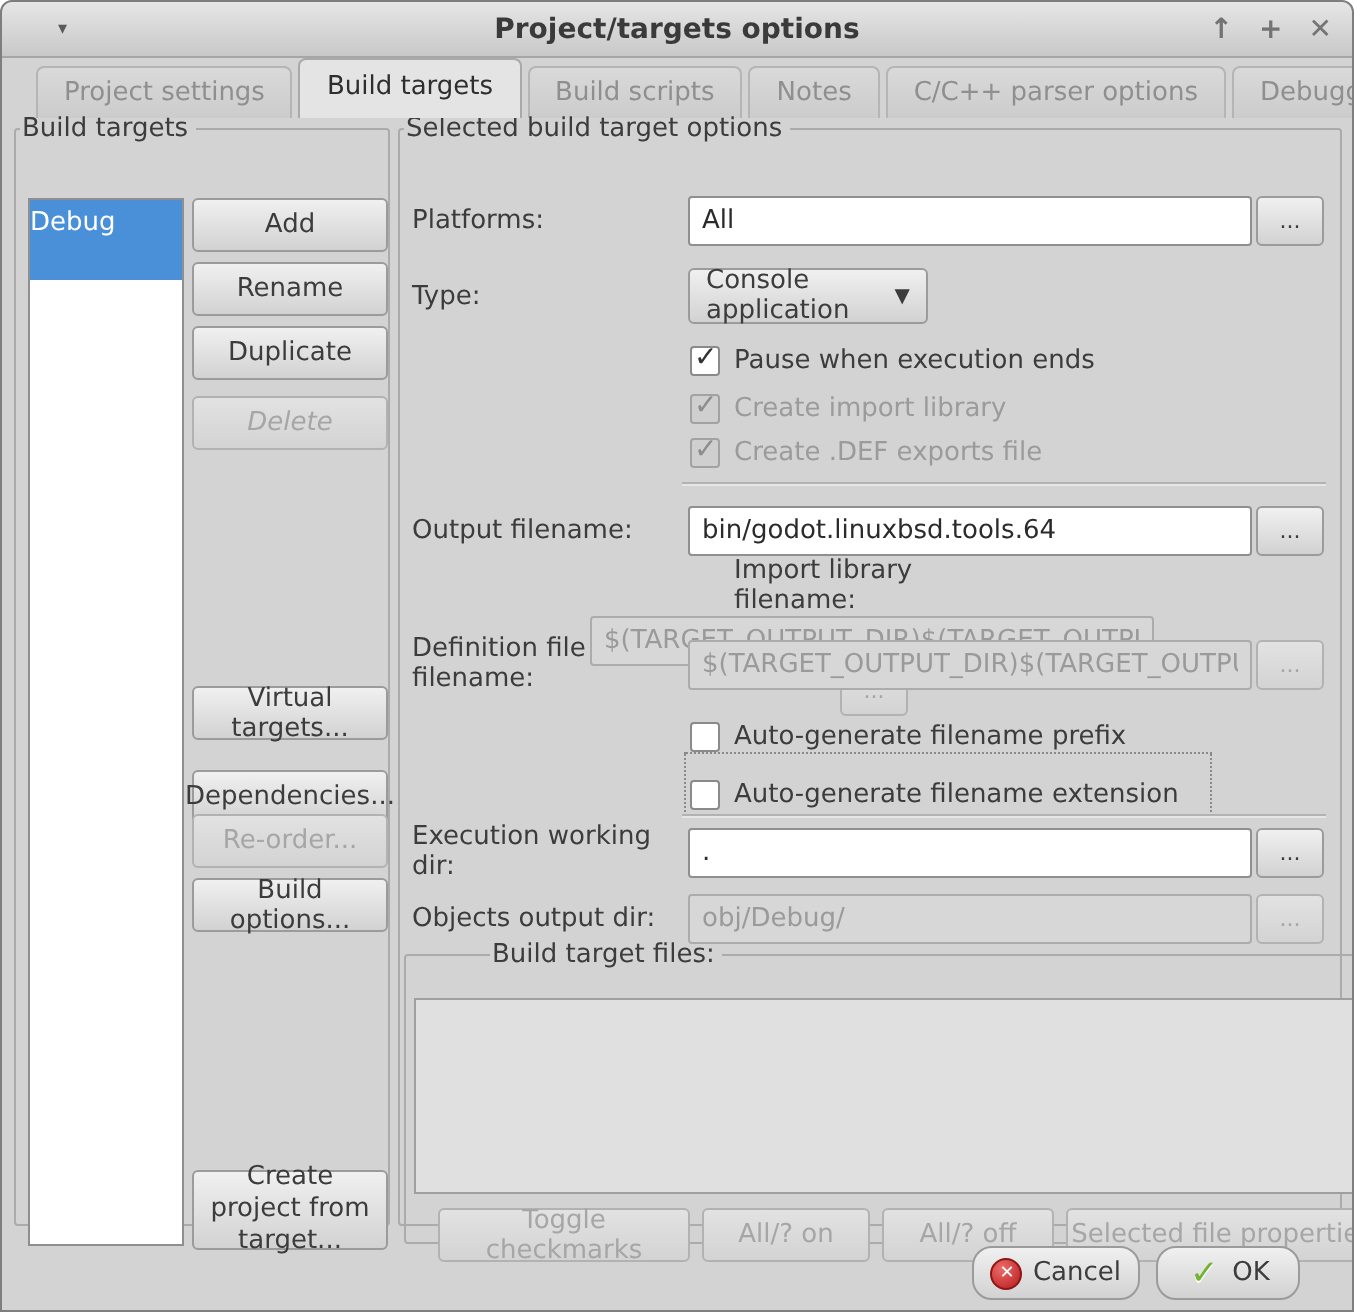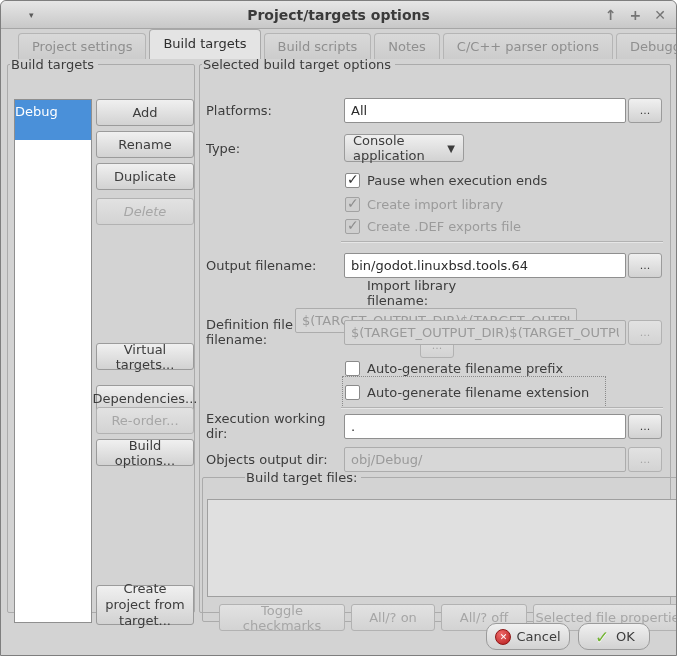--- a/index.html
+++ b/index.html
@@ -224,21 +224,21 @@
     <div class="row" style="top:247px;">
       <span class="row-label">Definition file filename:</span>
       <input class="field disabled" readonly="" value="$(TARGET_OUTPUT_DIR)$(TARGET_OUTPUT_BAS" style="">
       <div class="btn browse disabled">...</div>
     </div>
 
     <div class="row check-row" style="top:283px;">
       <span class="checkbox"></span>
       <span class="check-label">Auto-generate filename prefix</span>
     </div>
-    <div class="row check-row focus-ring" style="top:307px; width:258px;">
+    <div class="row check-row focus-ring" style="top:307px; width:258px;align-items:flex-end;">
       <span class="checkbox"></span>
       <span class="check-label">Auto-generate filename extension</span>
     </div>
 
     <div class="sep" style="top:335px;"></div>
 
     <div class="row" style="top:341px;">
       <span class="row-label">Execution working dir:</span>
       <input class="field" readonly="" value="." style="">
       <div class="btn browse">...</div>

